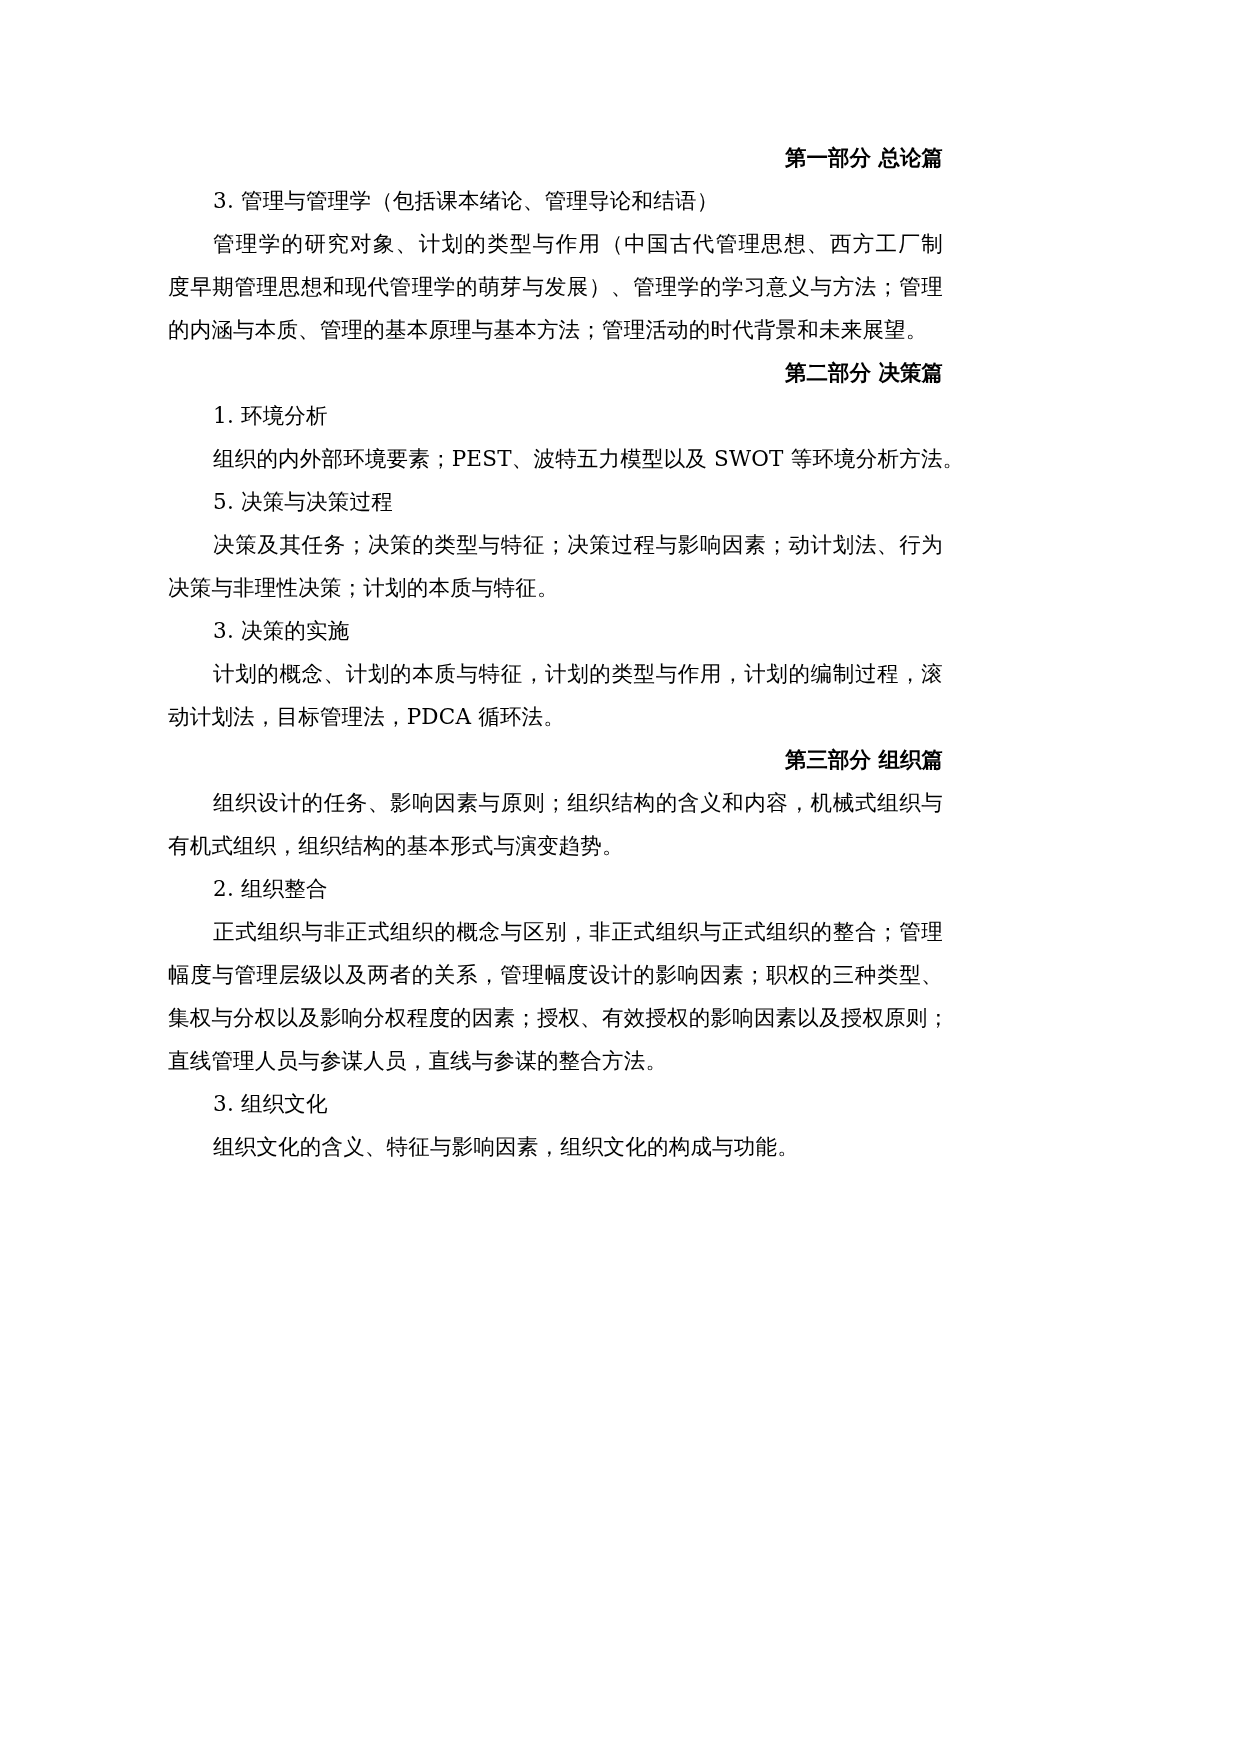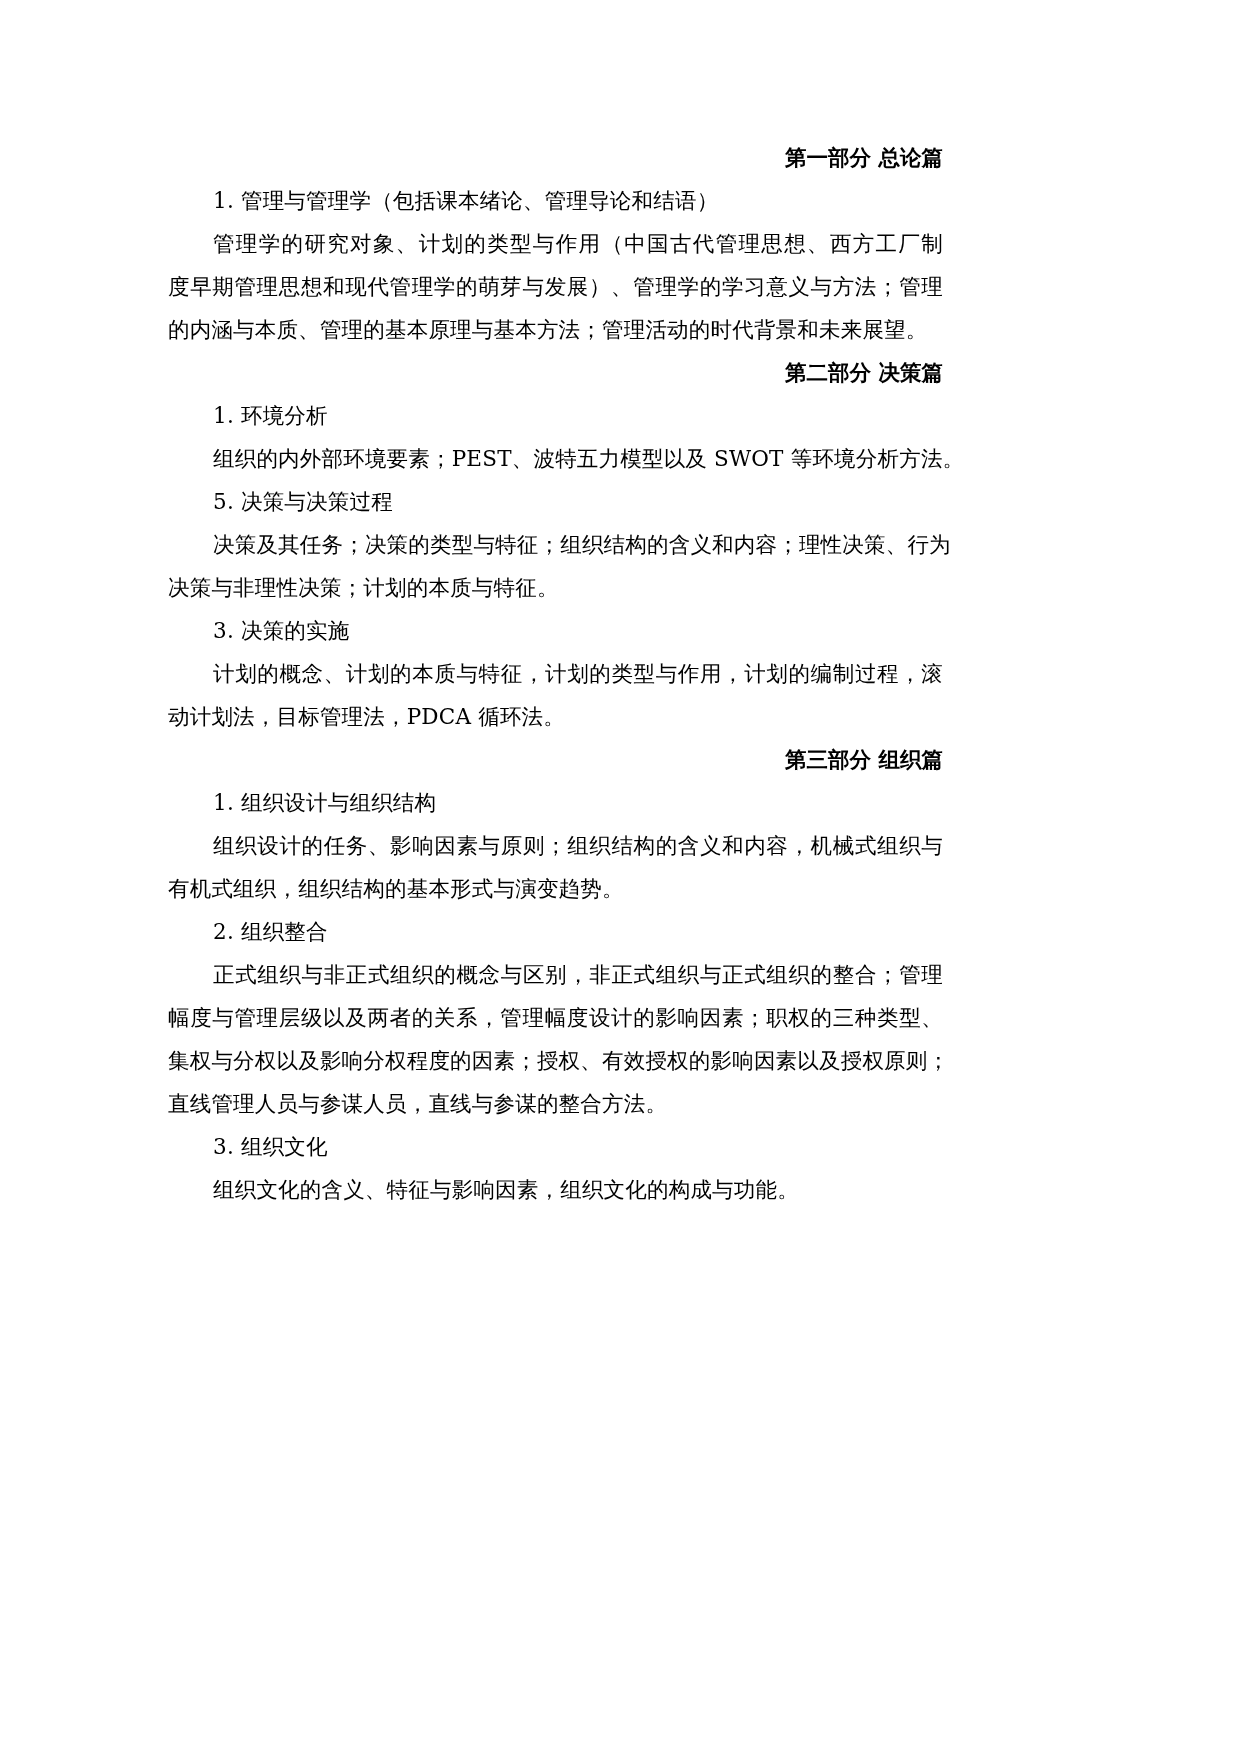--- a/index.html
+++ b/index.html
@@ -43,21 +43,21 @@
 </style>
 </head>
 <body>
 
 <div class="page">
 
   <div>
     <div class="line indent section-title">第一部分  总论篇</div>
 
     <div>
-      <div class="line indent item-title">1. 管理与管理学（包括课本绪论、管理导论和结语）</div>
+      <div class="line indent item-title">3. 管理与管理学（包括课本绪论、管理导论和结语）</div>
       <div class="para">
         <div class="line indent justify">管理学的研究对象、计划的类型与作用（中国古代管理思想、西方工厂制</div>
         <div class="line justify">度早期管理思想和现代管理学的萌芽与发展）、管理学的学习意义与方法；管理</div>
         <div class="line">的内涵与本质、管理的基本原理与基本方法；管理活动的时代背景和未来展望。</div>
       </div>
     </div>
 
   </div>
 
   <div>
@@ -66,39 +66,38 @@
     <div>
       <div class="line indent item-title">1. 环境分析</div>
       <div class="para">
         <div class="line indent">组织的内外部环境要素；PEST、波特五力模型以及 SWOT 等环境分析方法。</div>
       </div>
     </div>
 
     <div>
       <div class="line indent item-title">5. 决策与决策过程</div>
       <div class="para">
-        <div class="line indent justify">决策及其任务；决策的类型与特征；组织结构的含义和内容；理性决策、行为</div>
+        <div class="line indent justify">决策及其任务；决策的类型与特征；决策过程与影响因素；动计划法、行为</div>
         <div class="line">决策与非理性决策；计划的本质与特征。</div>
       </div>
     </div>
 
     <div>
       <div class="line indent item-title">3. 决策的实施</div>
       <div class="para">
         <div class="line indent justify">计划的概念、计划的本质与特征，计划的类型与作用，计划的编制过程，滚</div>
         <div class="line">动计划法，目标管理法，PDCA 循环法。</div>
       </div>
     </div>
   </div>
 
   <div>
     <div class="line indent section-title">第三部分  组织篇</div>
 
     <div>
-      <div class="line indent item-title">1. 组织设计与组织结构</div>
       <div class="para">
         <div class="line indent justify">组织设计的任务、影响因素与原则；组织结构的含义和内容，机械式组织与</div>
         <div class="line">有机式组织，组织结构的基本形式与演变趋势。</div>
       </div>
     </div>
 
     <div>
       <div class="line indent item-title">2. 组织整合</div>
       <div class="para">
         <div class="line indent justify">正式组织与非正式组织的概念与区别，非正式组织与正式组织的整合；管理</div>

